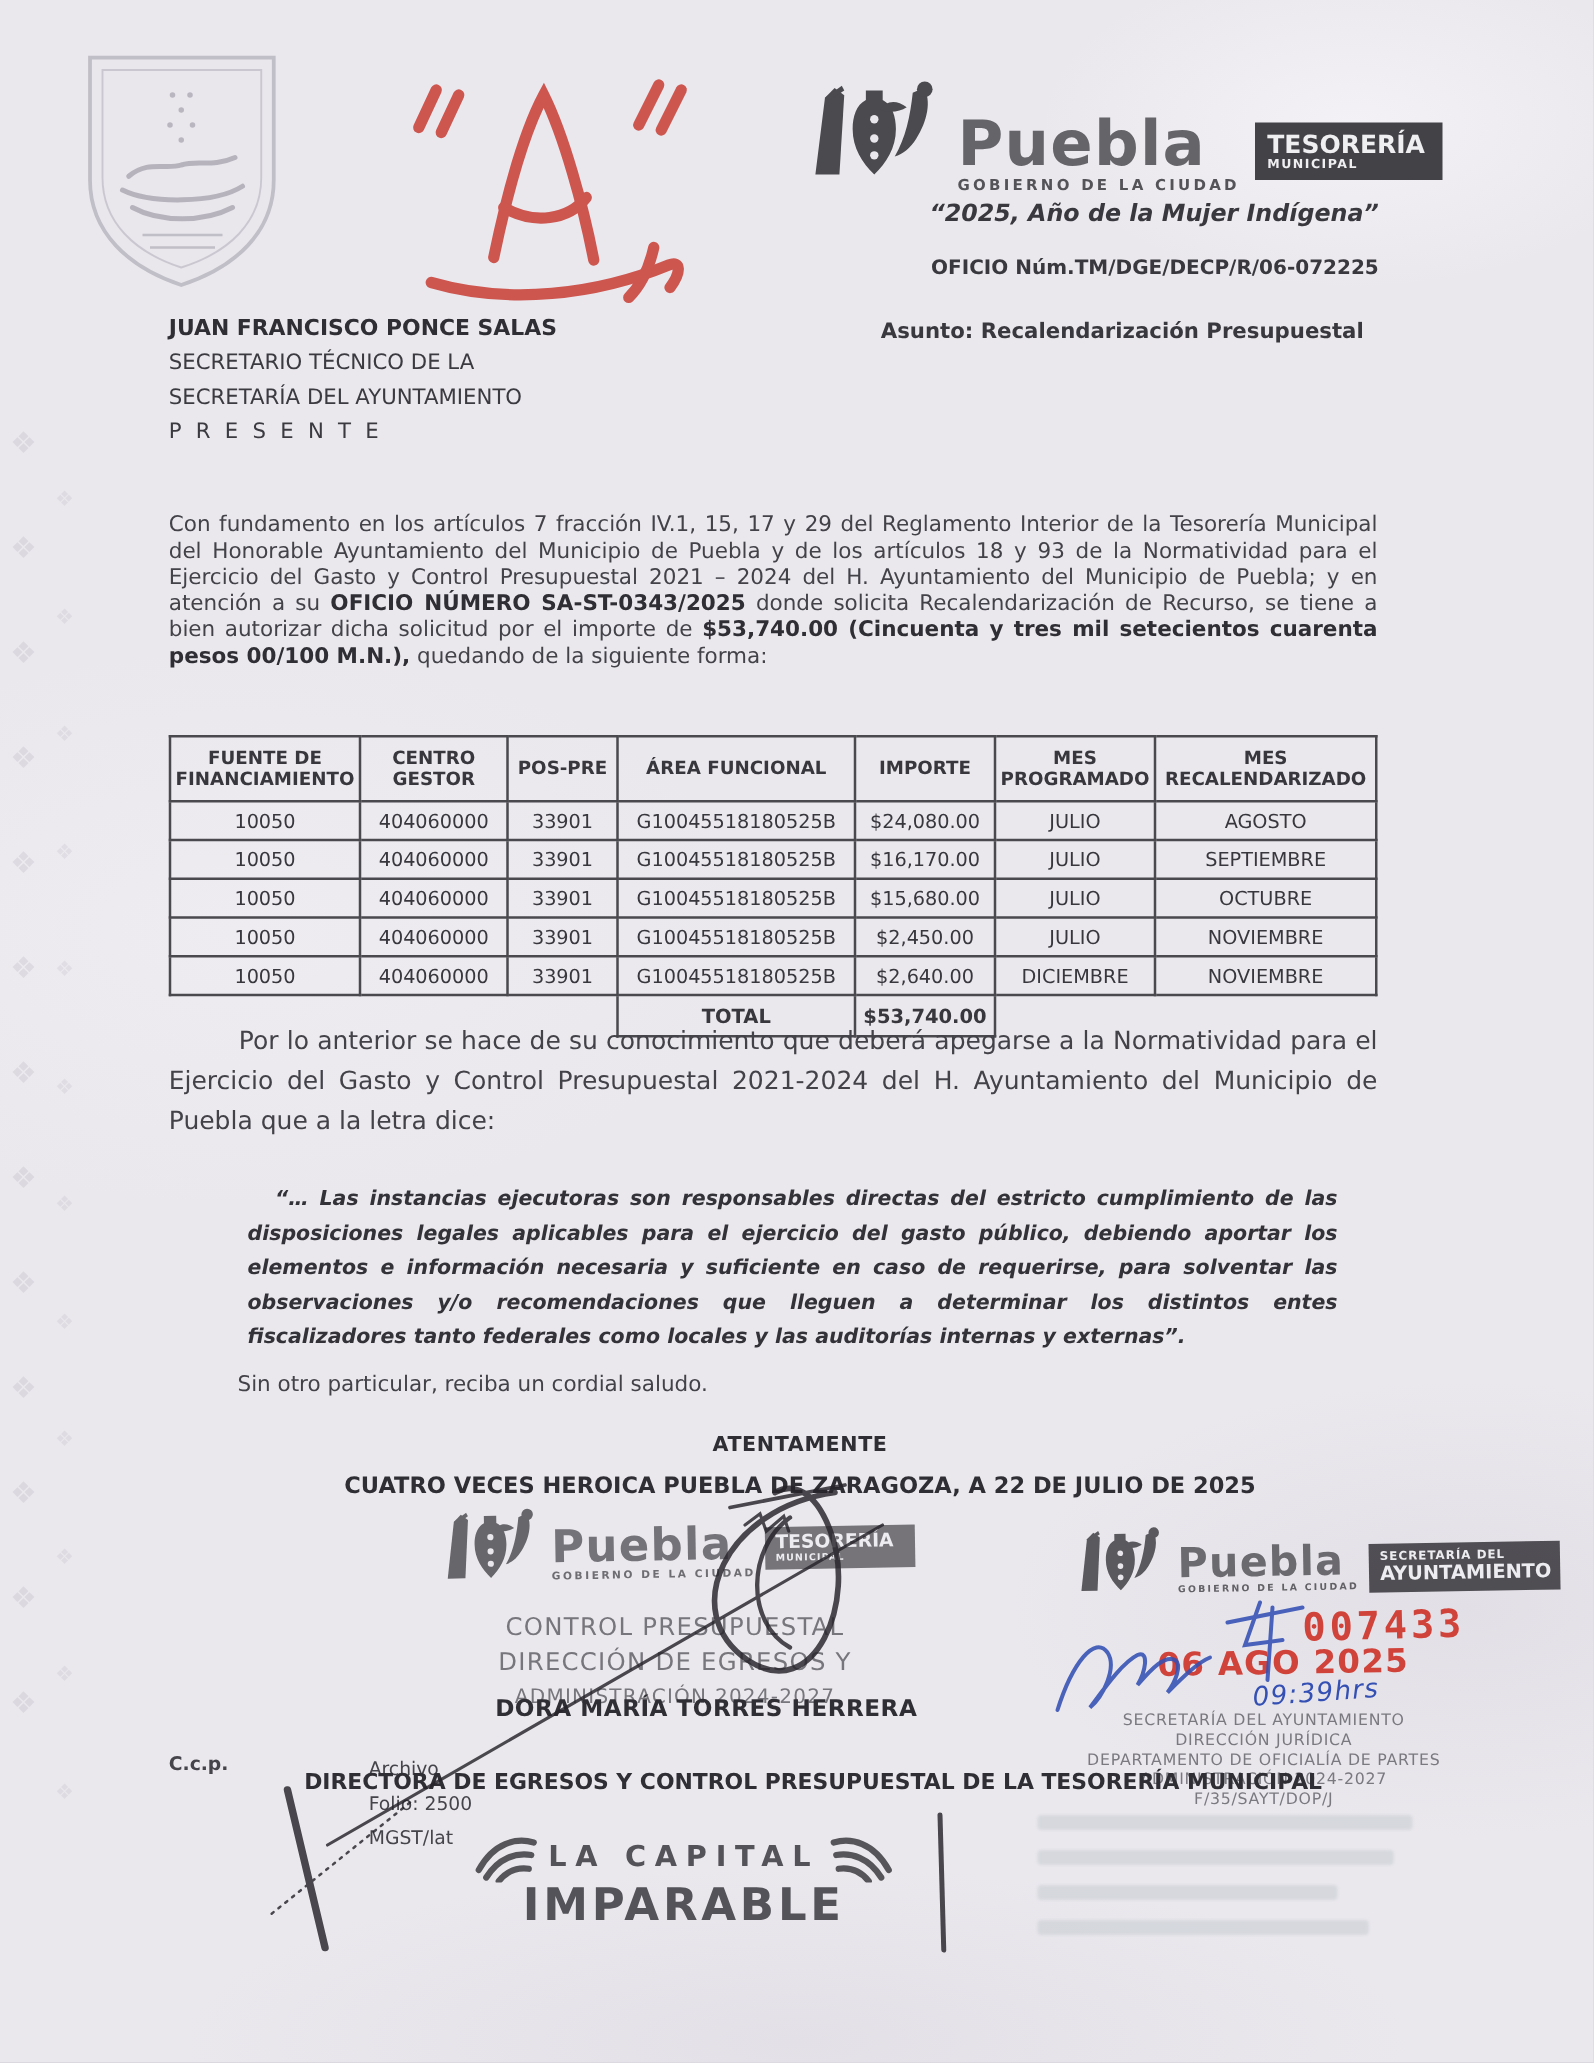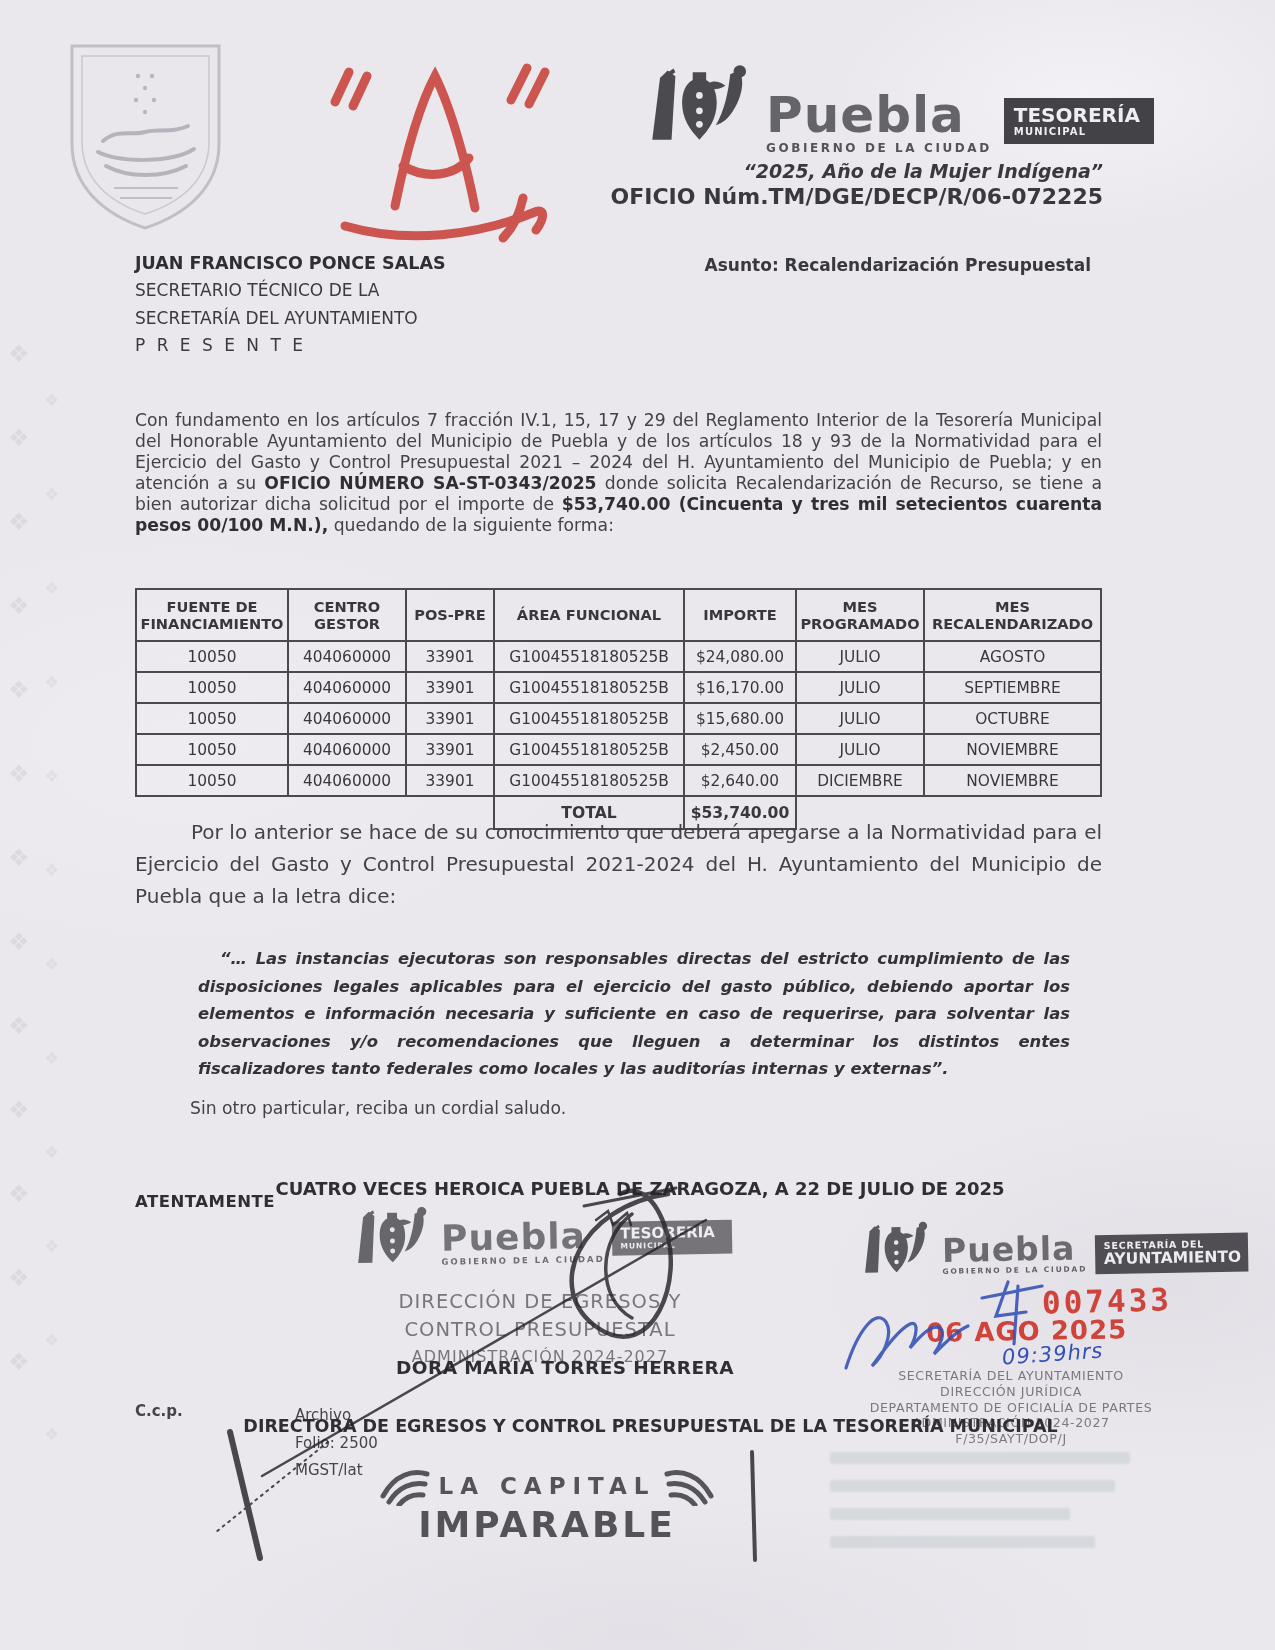--- a/index.html
+++ b/index.html
@@ -147,21 +147,21 @@
       <div class="word" style="font-size:50px;">Puebla</div>
       <div class="tag" style="font-size:12px;letter-spacing:2.6px;margin-top:2px;">GOBIERNO DE LA CIUDAD</div>
     </div>
     <div class="obox" style="margin-top:36px;margin-left:12px;padding:7px 10px;width:130px;">
       <div class="l1" style="font-size:20px;">TESORERÍA</div>
       <div class="l2" style="font-size:10px;letter-spacing:1.2px;">MUNICIPAL</div>
     </div>
   </div>
 
   <div class="abs hline" style="right:172px;top:160px;font-size:19px;font-style:italic;">“2025, Año de la Mujer Indígena”</div>
-  <div class="abs hline" style="right:172px;top:184px;font-size:22px;">OFICIO Núm.TM/DGE/DECP/R/06-072225</div>
+  <div class="abs hline" style="right:172px;top:204px;font-size:16px;">OFICIO Núm.TM/DGE/DECP/R/06-072225</div>
   <div class="abs hline" style="right:184px;top:219px;font-size:17px;margin-top:36px;">Asunto: Recalendarización Presupuestal</div>
 
   <div class="abs" style="left:135px;top:250px;line-height:27.4px;font-size:17px;color:#3b3a40;">
     <div class="bold" style="font-size:17.5px;">JUAN FRANCISCO PONCE SALAS</div>
     <div>SECRETARIO TÉCNICO DE LA</div>
     <div>SECRETARÍA DEL AYUNTAMIENTO</div>
     <div style="letter-spacing:3px;">P R E S E N T E</div>
   </div>
 
   <div class="abs para" style="left:135px;top:410px;width:967px;font-size:17.2px;line-height:21px;">
@@ -245,39 +245,39 @@
       </tr>
     </tfoot>
   </table>
 
   <div class="abs para" style="left:135px;top:816px;width:967px;font-size:20px;line-height:32px;text-indent:56px;">Por lo anterior se hace de su conocimiento que deberá apegarse a la Normatividad para el Ejercicio del Gasto y Control Presupuestal 2021-2024 del H. Ayuntamiento del Municipio de Puebla que a la letra dice:</div>
 
   <div class="abs para" style="left:198px;top:945px;width:872px;font-size:16.4px;line-height:27.6px;font-weight:bold;font-style:italic;color:#333238;text-indent:22px;">“… Las instancias ejecutoras son responsables directas del estricto cumplimiento de las disposiciones legales aplicables para el ejercicio del gasto público, debiendo aportar los elementos e información necesaria y suficiente en caso de requerirse, para solventar las observaciones y/o recomendaciones que lleguen a determinar los distintos entes fiscalizadores tanto federales como locales y las auditorías internas y externas”.</div>
 
   <div class="abs" style="left:190px;top:1098px;font-size:17.2px;color:#434249;">Sin otro particular, reciba un cordial saludo.</div>
 
-  <div class="abs bold" style="left:135px;top:1192px;width:1010px;font-size:16.5px;letter-spacing:.5px;">ATENTAMENTE</div>
+  <div class="abs bold" style="left:135px;top:1146px;width:1010px;text-align:center;font-size:16.5px;letter-spacing:.5px;">ATENTAMENTE</div>
   <div class="abs bold" style="left:135px;top:1178px;width:1010px;text-align:center;font-size:18px;">CUATRO VECES HEROICA PUEBLA DE ZARAGOZA, A 22 DE JULIO DE 2025</div>
 
   <div class="hlogo abs" style="left:345px;top:1203px;opacity:.82;transform:rotate(-1deg);">
     <svg width="92" height="64">
         <use href="#pbglyphs"></use>
       </svg>
     <div style="margin-top:16px;margin-left:4px;">
       <div class="word" style="font-size:36px;color:#5b5a60;">Puebla</div>
       <div class="tag" style="font-size:8.5px;letter-spacing:2px;margin-top:1px;">GOBIERNO DE LA CIUDAD</div>
     </div>
     <div class="obox" style="margin-top:20px;margin-left:8px;padding:5px 8px;width:104px;opacity:.85;">
       <div class="l1" style="font-size:15px;">TESORERÍA</div>
       <div class="l2" style="font-size:7.5px;letter-spacing:1px;">MUNICIPAL</div>
     </div>
   </div>
   <div class="abs stamp-lines" style="left:320px;top:1288px;width:440px;font-size:19.5px;line-height:27.5px;opacity:.92;">
+    <div>CONTROL PRESUPUESTAL</div>
     <div>DIRECCIÓN DE EGRESOS Y</div>
-    <div>CONTROL PRESUPUESTAL</div>
     <div style="font-size:16px;">ADMINISTRACIÓN 2024-2027</div>
   </div>
 
   <div class="abs bold" style="left:330px;top:1357px;width:470px;text-align:center;font-size:18.5px;letter-spacing:.4px;z-index:4;">DORA MARÍA TORRES HERRERA</div>
   <div class="abs bold" style="left:148px;top:1389px;width:1005px;text-align:center;font-size:17.5px;z-index:4;margin-top:27px;">DIRECTORA DE EGRESOS Y CONTROL PRESUPUESTAL DE LA TESORERÍA MUNICIPAL</div>
 
   <div class="hlogo abs" style="left:852px;top:1218px;opacity:.9;transform:rotate(-1deg);">
     <svg width="86" height="58">
         <use href="#pbglyphs"></use>
       </svg>

